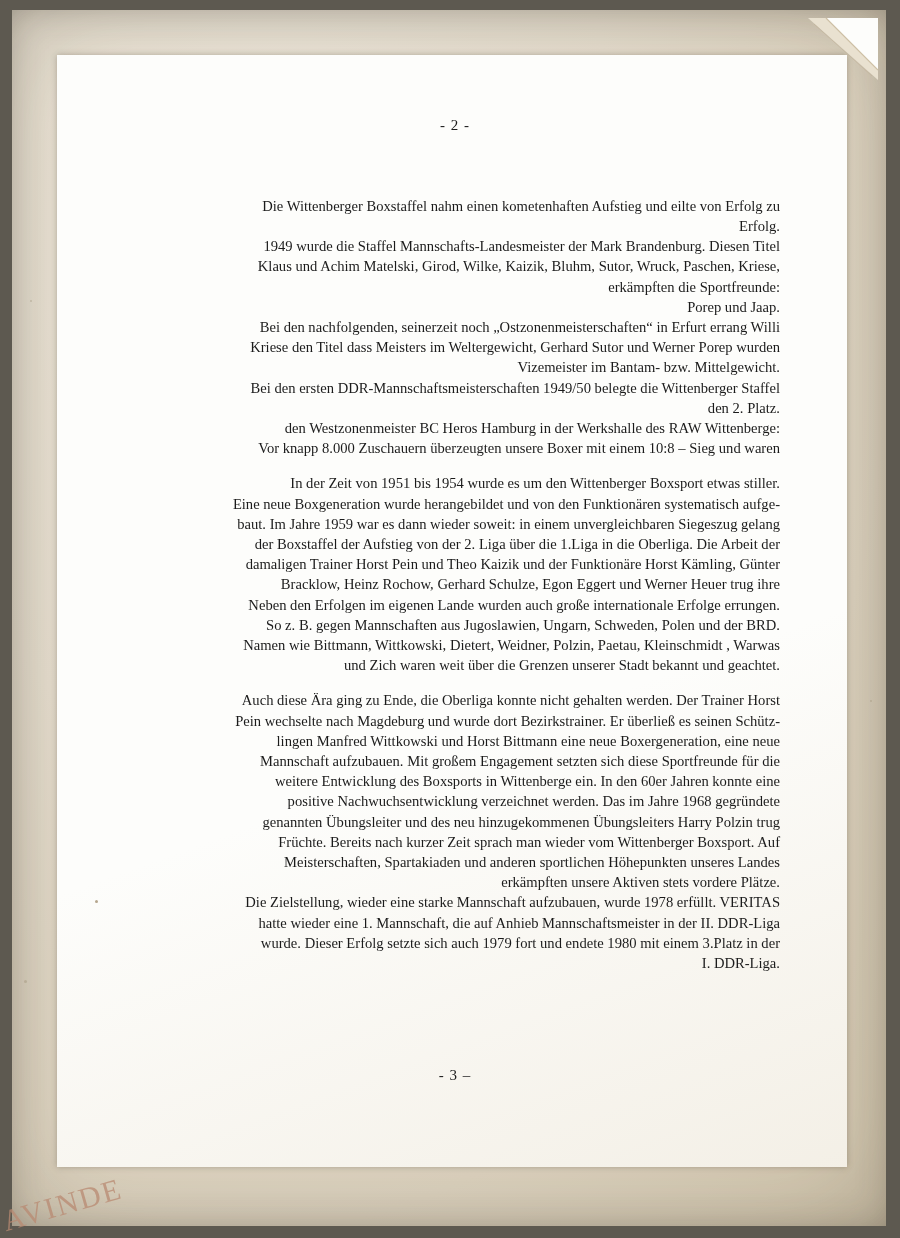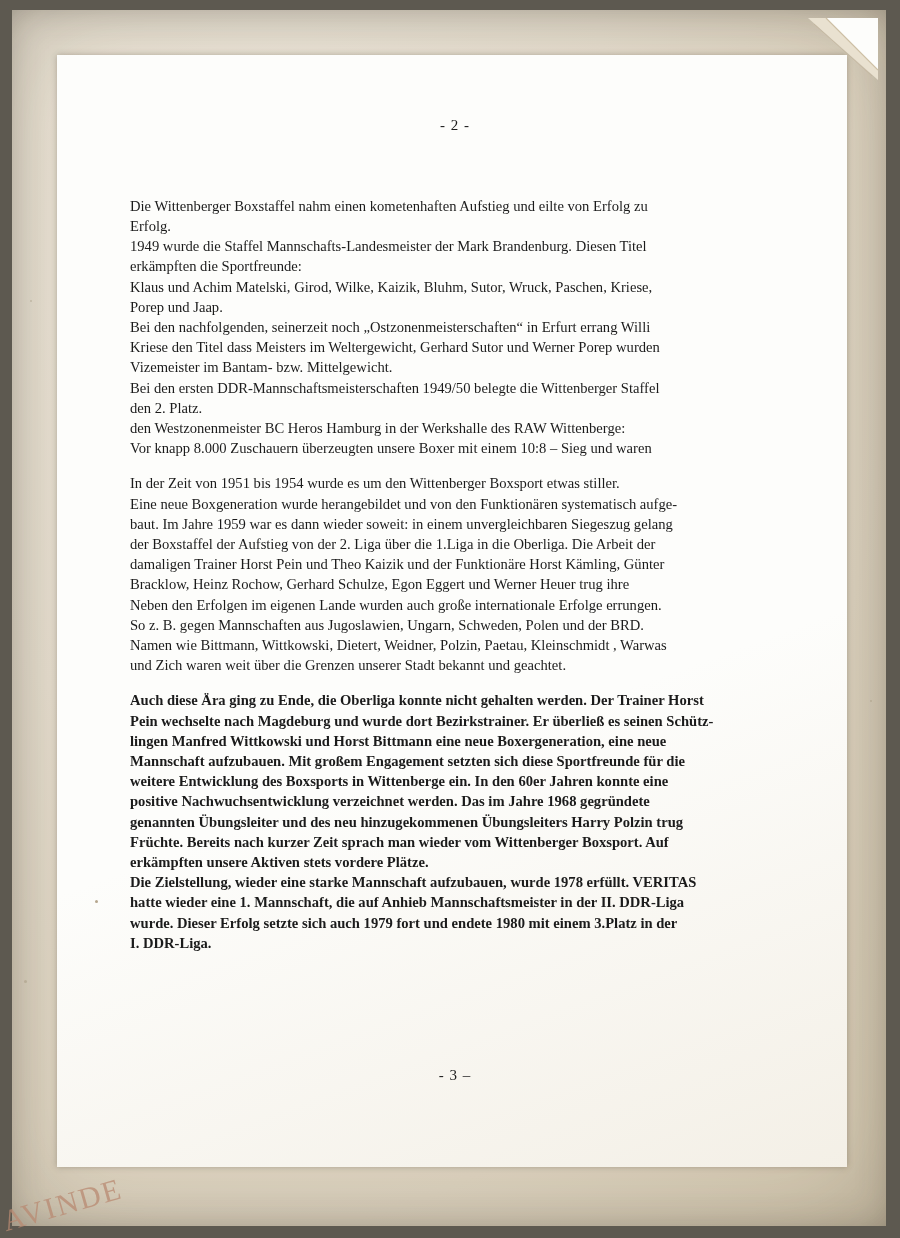--- a/index.html
+++ b/index.html
@@ -102,22 +102,23 @@
     top: 1012px;
     width: 650px;
     text-align: center;
     font-size: 15px;
     letter-spacing: 1px;
     color: #1b1b1b;
   }
 
   p.para {
     margin: 0 0 15px 0;
-  }
-  p.para:last-child { margin-bottom: 0; font-weight: bold; }
+    text-align: right;
+  }
+  p.para:last-child { margin-bottom: 0; }
 
   .line { display: block; }
 
   
   .stray-mark {
     position: absolute;
     left: 38px;
     top: 845px;
     width: 3px;
     height: 3px;
@@ -168,22 +169,22 @@
 
     <div class="stray-mark"></div>
 
     <div class="content">
       <div class="page-num">-  2  -</div>
 
       <p class="para">
         <span class="line">Die Wittenberger Boxstaffel nahm einen kometenhaften Aufstieg und eilte von Erfolg zu</span>
         <span class="line">Erfolg.</span>
         <span class="line">1949 wurde die Staffel Mannschafts-Landesmeister der Mark Brandenburg. Diesen Titel</span>
+        <span class="line">Klaus und Achim Matelski, Girod, Wilke, Kaizik, Bluhm, Sutor, Wruck, Paschen, Kriese,</span>
         <span class="line">erkämpften die Sportfreunde:</span>
-        <span class="line">Klaus und Achim Matelski, Girod, Wilke, Kaizik, Bluhm, Sutor, Wruck, Paschen, Kriese,</span>
         <span class="line">Porep und Jaap.</span>
         <span class="line">Bei den nachfolgenden, seinerzeit noch „Ostzonenmeisterschaften“ in Erfurt errang Willi</span>
         <span class="line">Kriese den Titel dass Meisters im Weltergewicht, Gerhard Sutor und Werner Porep wurden</span>
         <span class="line">Vizemeister im Bantam- bzw. Mittelgewicht.</span>
         <span class="line">Bei den ersten DDR-Mannschaftsmeisterschaften 1949/50 belegte die Wittenberger Staffel</span>
         <span class="line">den 2. Platz.</span>
         <span class="line">den  Westzonenmeister BC Heros Hamburg in der Werkshalle des RAW Wittenberge:</span>
         <span class="line">Vor knapp 8.000 Zuschauern überzeugten unsere Boxer mit einem 10:8 – Sieg und waren</span>
       </p>
 
@@ -202,20 +203,21 @@
 
       <p class="para">
         <span class="line">Auch diese Ära ging zu Ende, die Oberliga konnte nicht gehalten werden. Der Trainer Horst</span>
         <span class="line">Pein wechselte nach Magdeburg  und wurde dort Bezirkstrainer. Er überließ es seinen Schütz-</span>
         <span class="line">lingen  Manfred Wittkowski und Horst Bittmann eine neue Boxergeneration, eine neue</span>
         <span class="line">Mannschaft aufzubauen. Mit großem Engagement setzten sich diese Sportfreunde für die</span>
         <span class="line">weitere Entwicklung des Boxsports in Wittenberge ein. In den 60er Jahren konnte eine</span>
         <span class="line">positive Nachwuchsentwicklung verzeichnet werden. Das im Jahre 1968 gegründete</span>
         <span class="line">genannten Übungsleiter und des neu hinzugekommenen Übungsleiters Harry Polzin trug</span>
         <span class="line">Früchte. Bereits nach kurzer Zeit sprach man wieder vom Wittenberger  Boxsport. Auf</span>
+        <span class="line">Meisterschaften, Spartakiaden und anderen sportlichen Höhepunkten unseres Landes</span>
         <span class="line">erkämpften unsere Aktiven stets vordere Plätze.</span>
         <span class="line">Die Zielstellung, wieder eine starke Mannschaft aufzubauen, wurde 1978 erfüllt. VERITAS</span>
         <span class="line">hatte wieder eine 1. Mannschaft, die auf Anhieb Mannschaftsmeister in der II. DDR-Liga</span>
         <span class="line">wurde. Dieser Erfolg setzte sich auch 1979 fort und endete 1980 mit einem 3.Platz in der</span>
         <span class="line">I. DDR-Liga.</span>
       </p>
     </div>
 
     <div class="page-num-bottom">-   3 –</div>
   </div>

